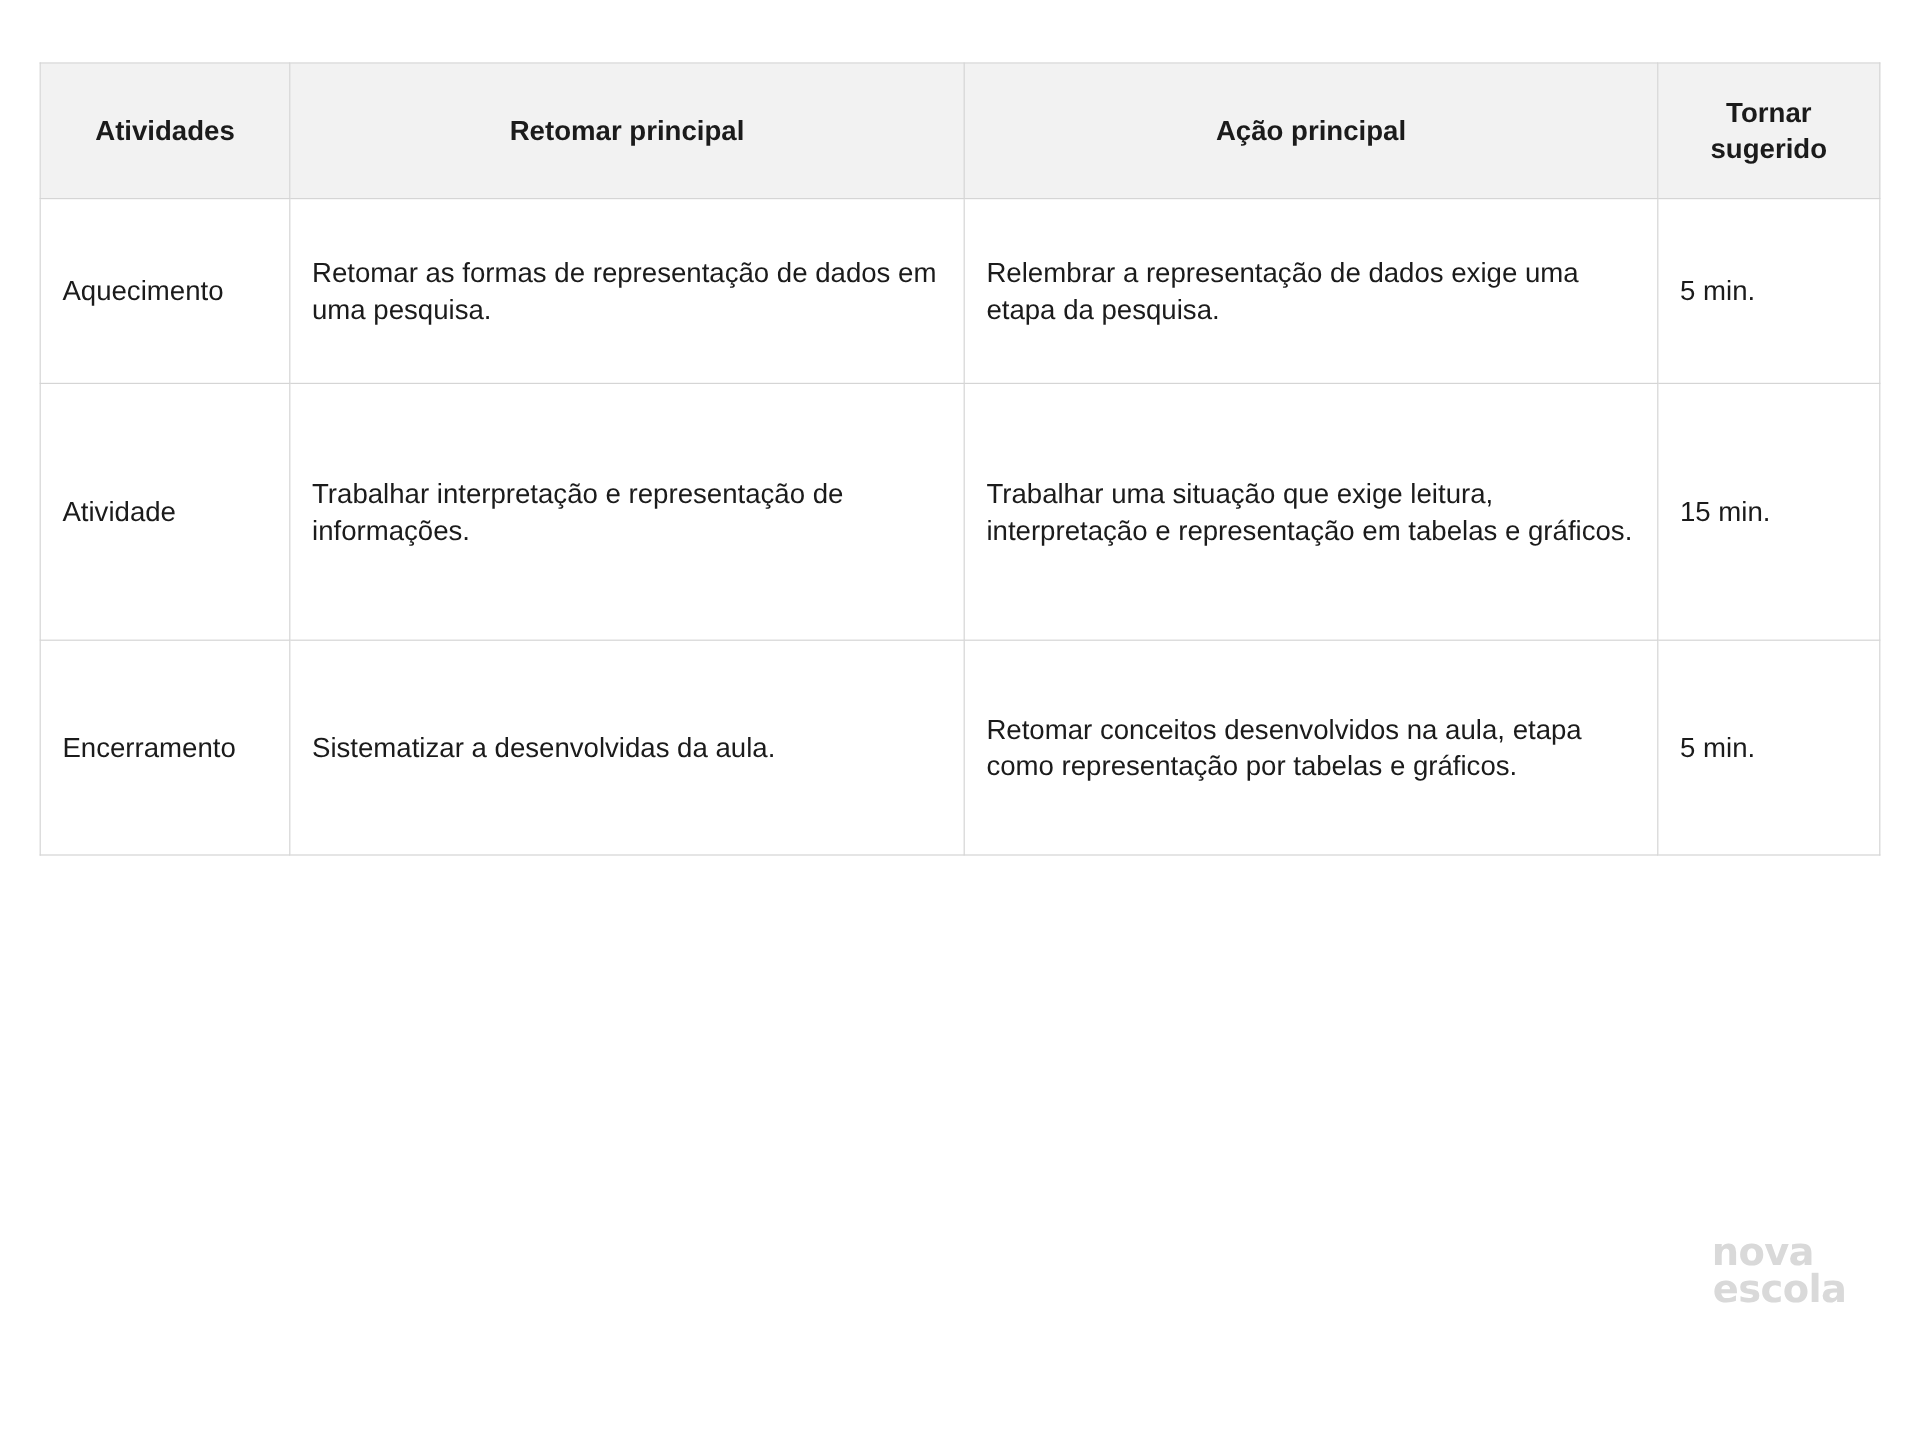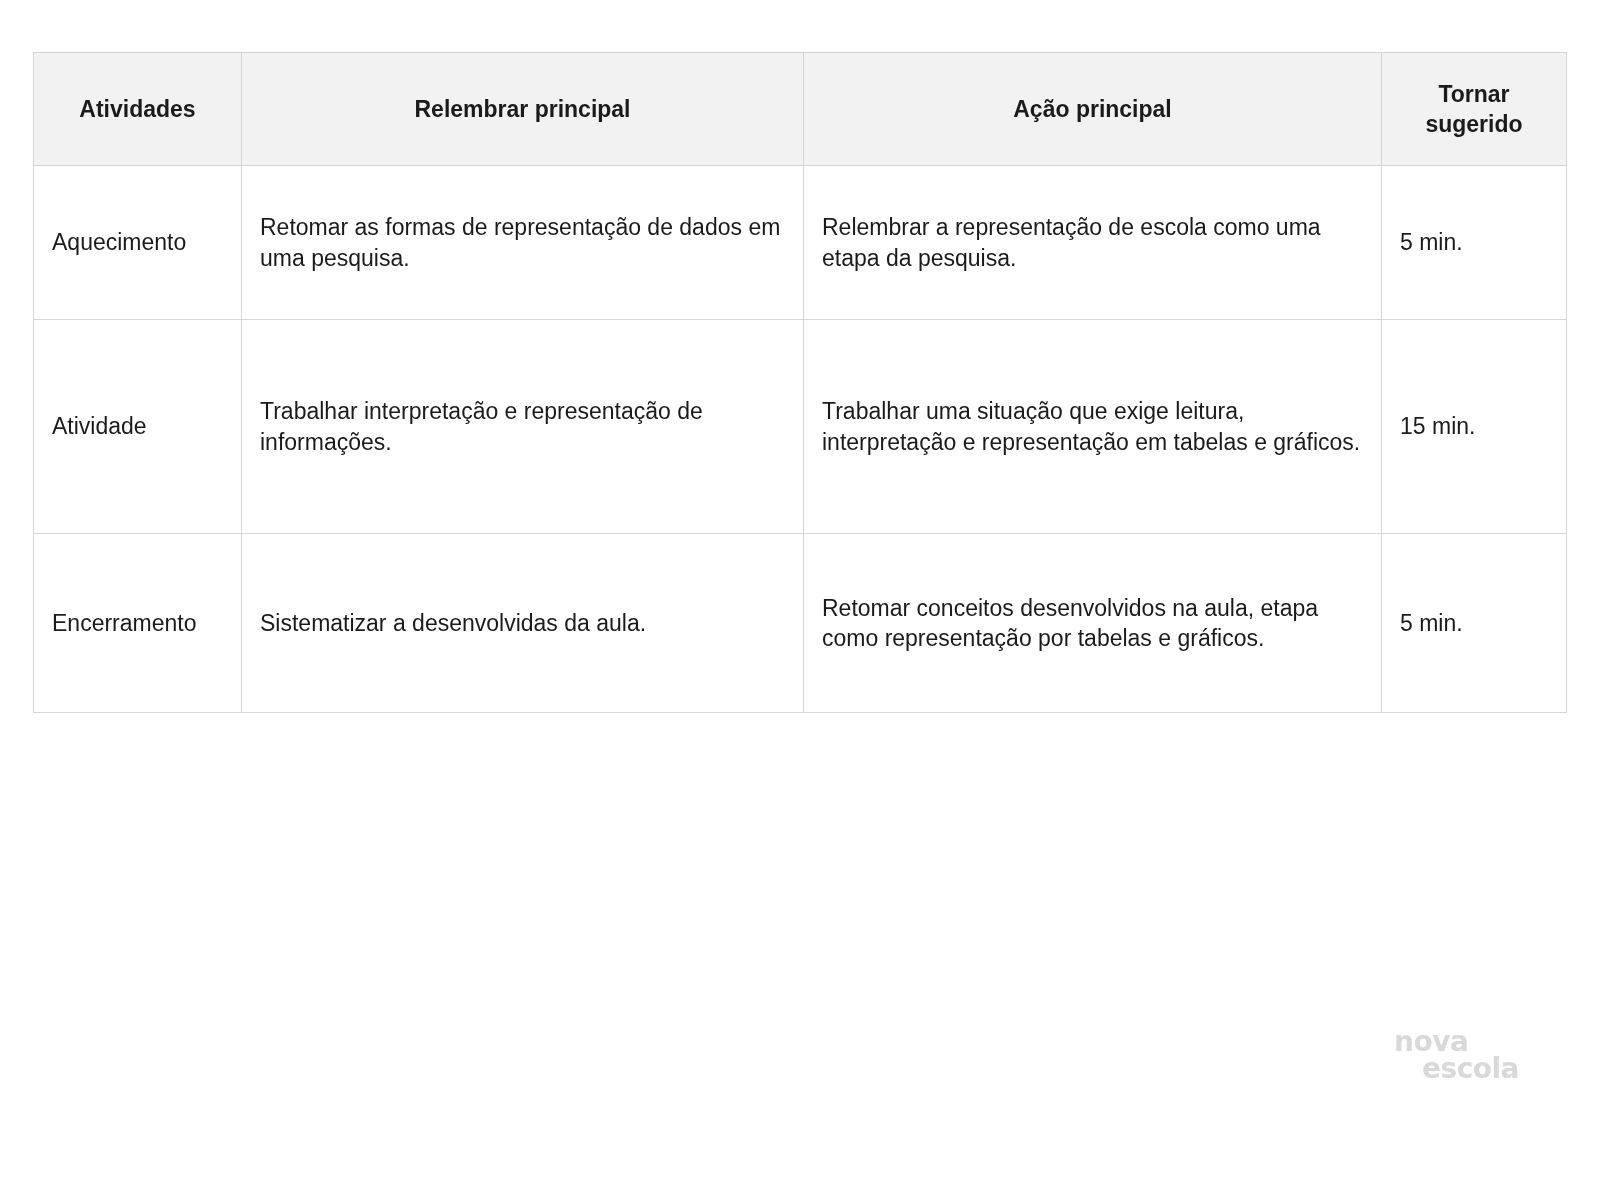--- a/index.html
+++ b/index.html
@@ -65,25 +65,25 @@
   tr.row-raiox td       { height: 198px; }
 
   .cell-text {
     display: block;
   }
   .logo {
     position: absolute;
     right: 56px;
     top: 1028px;
     width: 150px;
-    text-align: left;
+    text-align: center;
     font-family: "DejaVu Sans", sans-serif;
     color: #d9d9d9;
     font-weight: 700;
-    font-size: 28px;
+    font-size: 32px;
     line-height: 0.98;
     letter-spacing: -0.5px;
   }
   .logo .l1 { display: block; }
   .logo .l2 { display: block; margin-left: 28px; }
 </style>
 </head>
 <body>
 
 <div class="page">
@@ -92,35 +92,35 @@
     <table class="schedule">
       <colgroup>
         <col class="c-atividades">
         <col class="c-objetivo">
         <col class="c-acao">
         <col class="c-tempo">
       </colgroup>
       <thead>
         <tr>
           <th>Atividades</th>
-          <th>Relembrar principal</th>
+          <th>Retomar principal</th>
           <th>Ação principal</th>
           <th>Tornar sugerido</th>
         </tr>
       </thead>
       <tbody>
         <tr class="row-aquecimento">
           <td>
               <span class="cell-text">Aquecimento</span>
             </td>
           <td>
               <span class="cell-text">Retomar as formas de representação de dados em uma pesquisa.</span>
             </td>
           <td>
-              <span class="cell-text">Relembrar a representação de escola como uma etapa da pesquisa.</span>
+              <span class="cell-text">Relembrar a representação de dados exige uma etapa da pesquisa.</span>
             </td>
           <td>
               <span class="cell-text">5 min.</span>
             </td>
         </tr>
         <tr class="row-atividade">
           <td>
               <span class="cell-text">Atividade</span>
             </td>
           <td>

